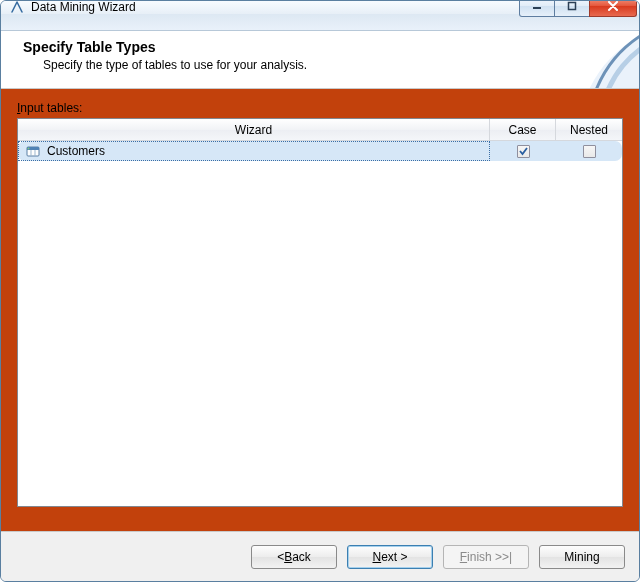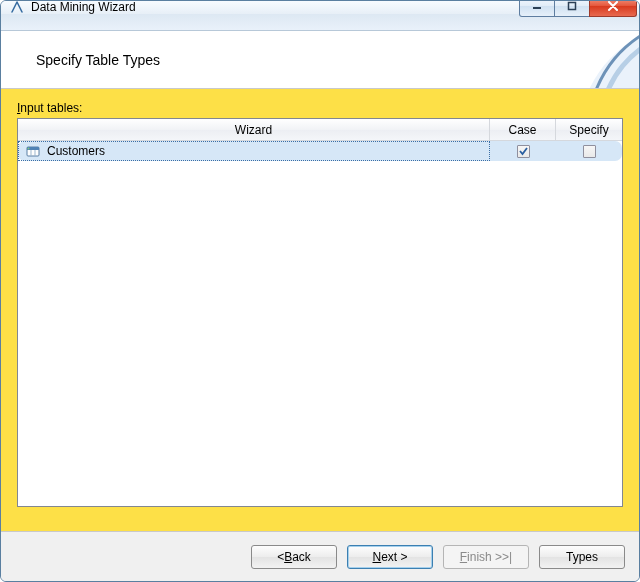--- a/index.html
+++ b/index.html
@@ -43,32 +43,32 @@
   .win-btn svg { display:block; }
   
   .banner {
     height:58px;
     border-bottom:1px solid #c9c9c9;
     padding:8px 16px 0 22px;
     position:relative;
     background:#fff;
     overflow:hidden;
   }
-  .banner h1 { margin:13px; font-size:14px; font-weight:normal; color:#000; }
+  .banner h1 { margin:0; font-size:14px; font-weight:bold; color:#000; }
   .banner .sub { margin:3px 0 0 20px; font-size:12px; color:#000; }
   .banner .swoosh {
     position:absolute; right:-30px; top:-10px; width:140px; height:100px;
   }
   .banner .swoosh svg { width:100%; height:100%; }
   
   .body {
     flex:1;
     padding:12px 16px 24px 16px;
     display:flex; flex-direction:column;
-    background:#fde047;
+    background:#c2410c;
     justify-content:flex-end;
   }
   .field-label { font-size:12px; margin-bottom:3px; }
   .field-label .ul { text-decoration:underline; }
   .grid {
     flex:1;
     border:1px solid #828790;
     background:#fff;
     display:flex; flex-direction:column;
     overflow:hidden;
@@ -174,38 +174,39 @@
       <div class="win-btn close">
         <svg width="12" height="10" viewBox="0 0 12 10">
             <path d="M2 1 L10 9 M10 1 L2 9" stroke="#fff" stroke-width="2" stroke-linecap="round"></path>
           </svg>
       </div>
     </div>
   </div>
 
   <div class="banner">
     <h1>Specify Table Types</h1>
+    <div class="sub">Specify the type of tables to use for your analysis.</div>
     <div class="swoosh">
       <svg viewBox="0 0 140 100">
         <path d="M140 0 C 90 20, 60 50, 50 100 L140 100 Z" fill="#eaf2fb"></path>
         <path d="M140 0 C 95 18, 68 48, 58 100" fill="none" stroke="#6d92b8" stroke-width="3"></path>
         <path d="M140 12 C 102 28, 78 54, 70 100" fill="none" stroke="#b7cfe6" stroke-width="5"></path>
       </svg>
     </div>
   </div>
 
   <div class="body">
     <div class="field-label">
       <span class="ul">I</span><span>nput tables:</span>
     </div>
     <div class="grid">
       <div class="grid-header">
         <div class="hcell col-tables">Wizard</div>
         <div class="hcell col-case">Case</div>
-        <div class="hcell col-nested">Specify</div>
+        <div class="hcell col-nested">Nested</div>
       </div>
       <div class="grid-body">
         <div class="grid-row selected">
           <div class="cell tables">
             <span class="rowicon">
               <svg width="16" height="16" viewBox="0 0 16 16">
                 <rect x="2" y="4" width="12" height="9" rx="1" fill="#fefefe" stroke="#5b7fa4" stroke-width="1"></rect>
                 <rect x="2" y="4" width="12" height="3" fill="#4f82b5"></rect>
                 <line x1="6" y1="7" x2="6" y2="13" stroke="#9db7cf" stroke-width="1"></line>
                 <line x1="10" y1="7" x2="10" y2="13" stroke="#9db7cf" stroke-width="1"></line>
@@ -236,16 +237,16 @@
         <span>ack</span>
     </div>
     <div class="btn default">
       <span class="ul">N</span>
         <span>ext &gt;</span>
     </div>
     <div class="btn disabled">
       <span class="ul">F</span>
         <span>inish &gt;&gt;|</span>
     </div>
-    <div class="btn">Types</div>
+    <div class="btn">Mining</div>
   </div>
 
 </div>
 
 </body></html>

